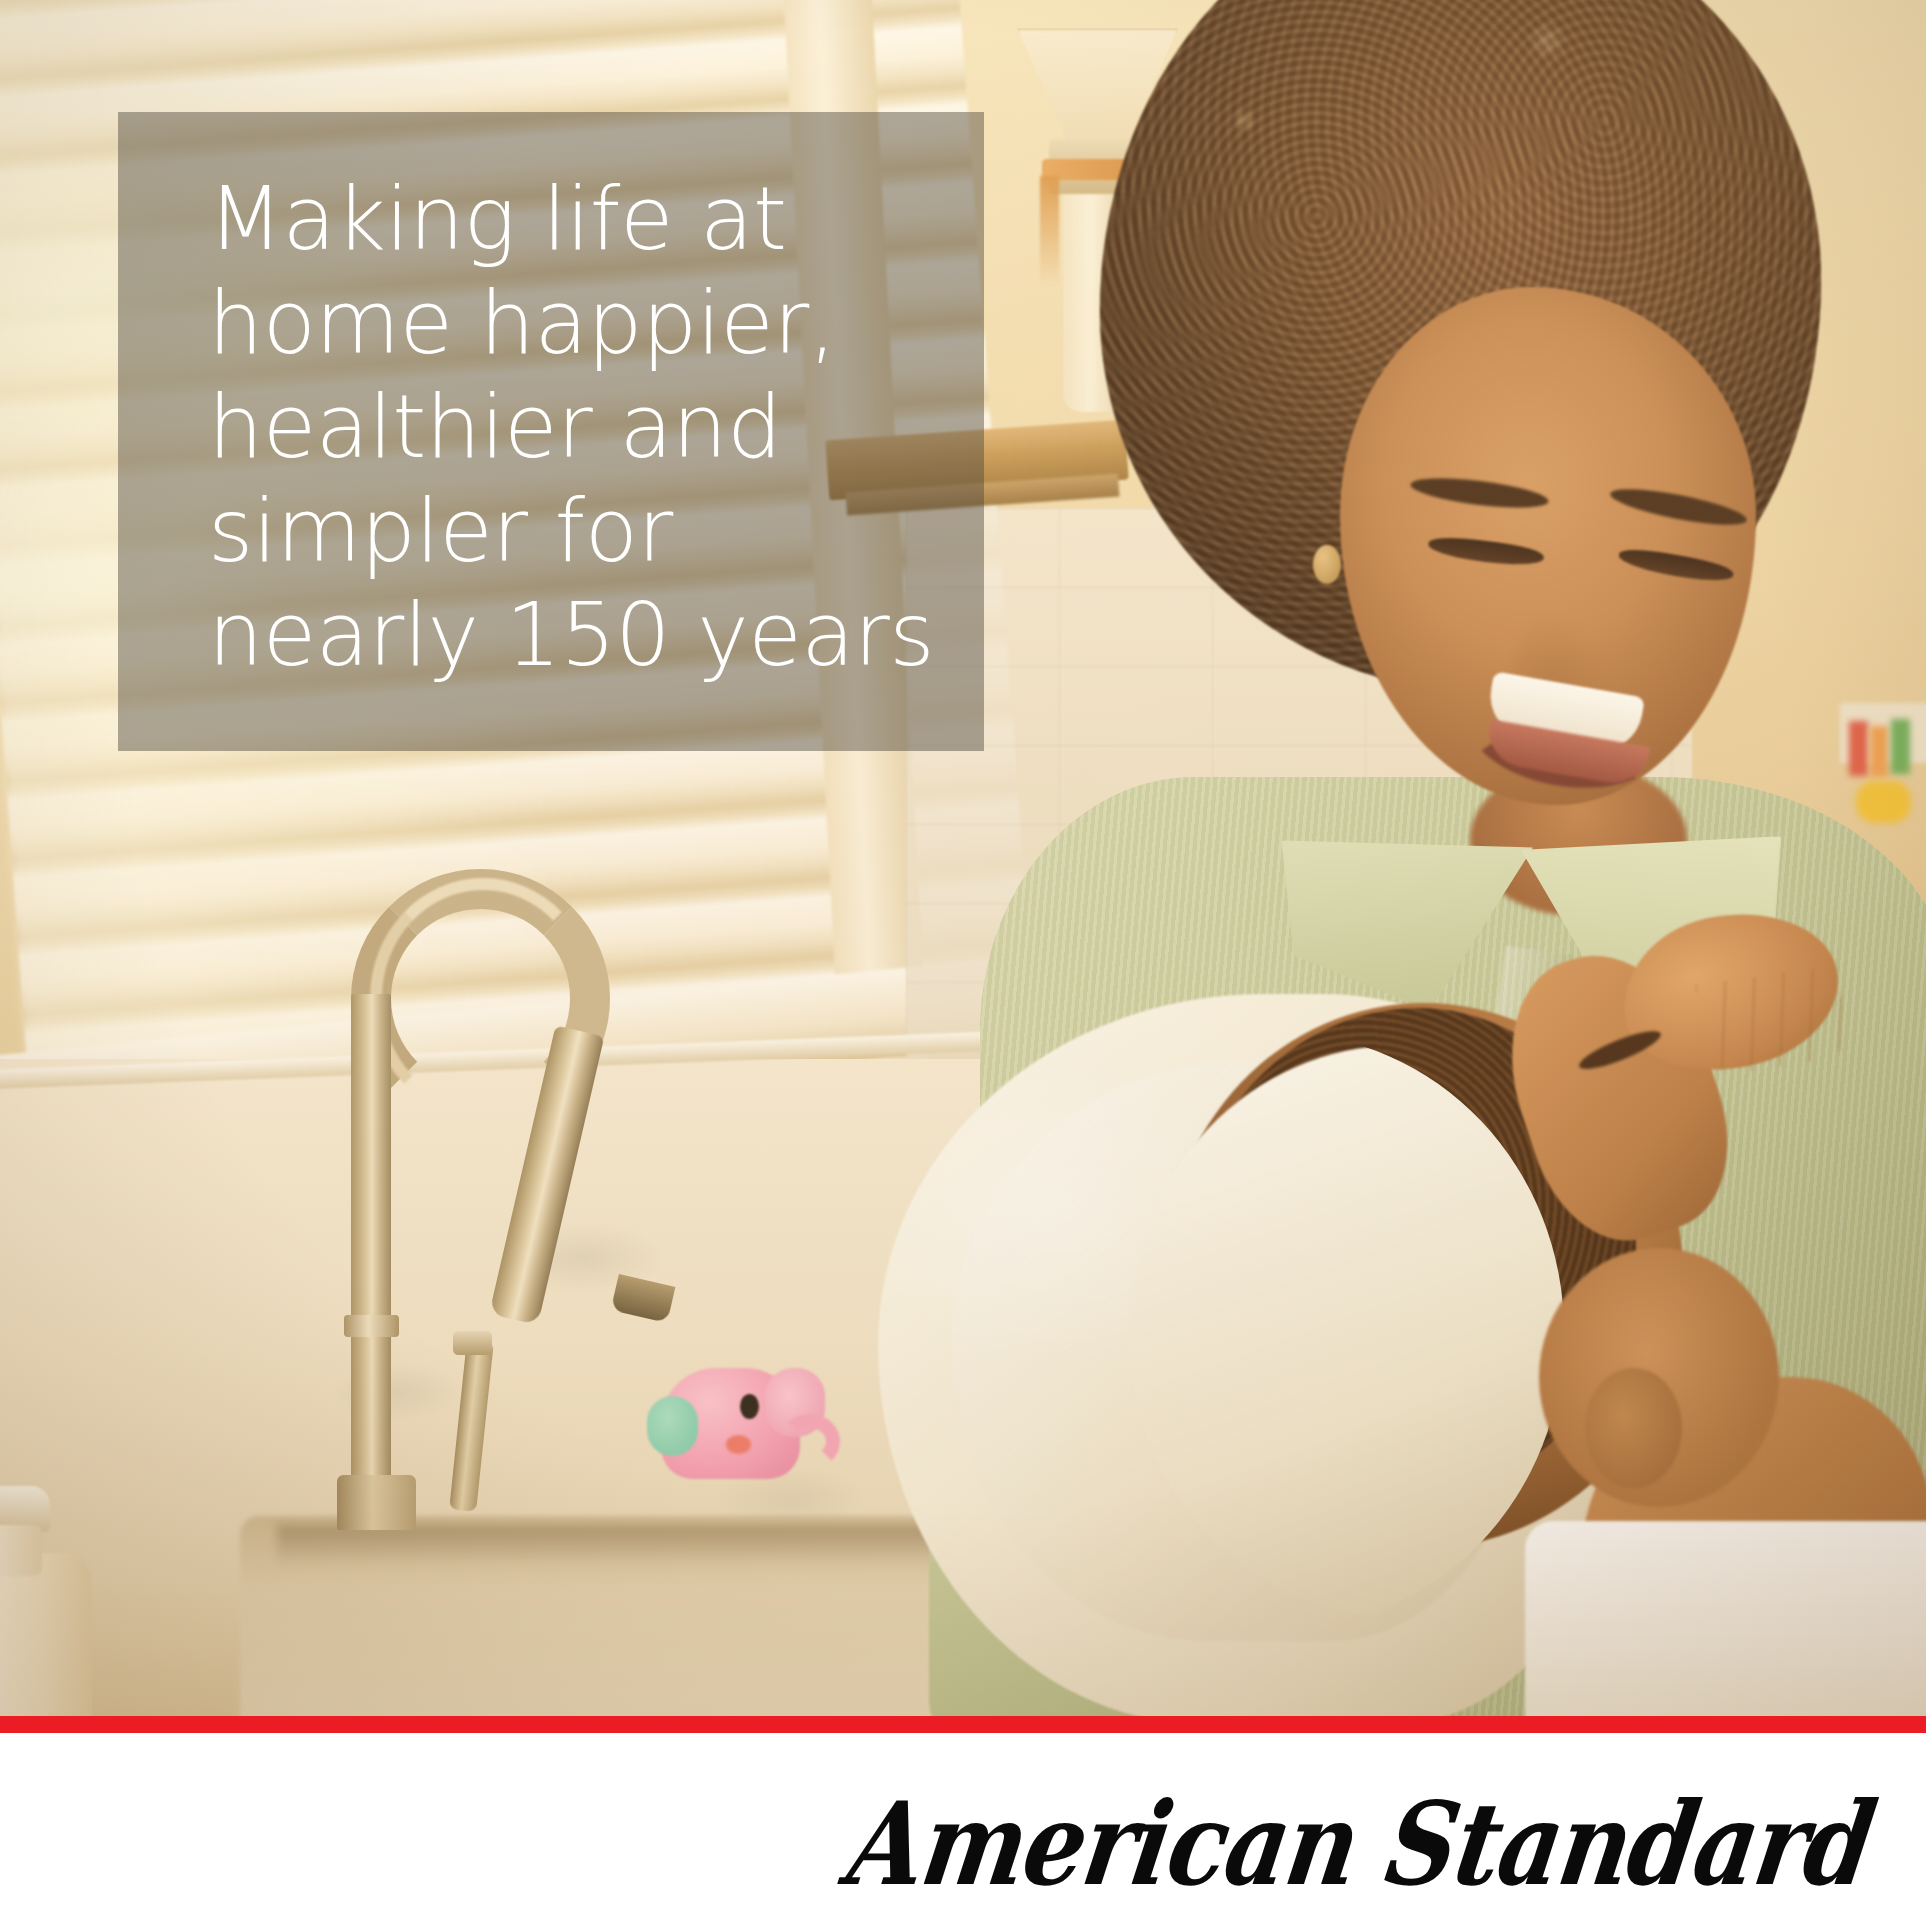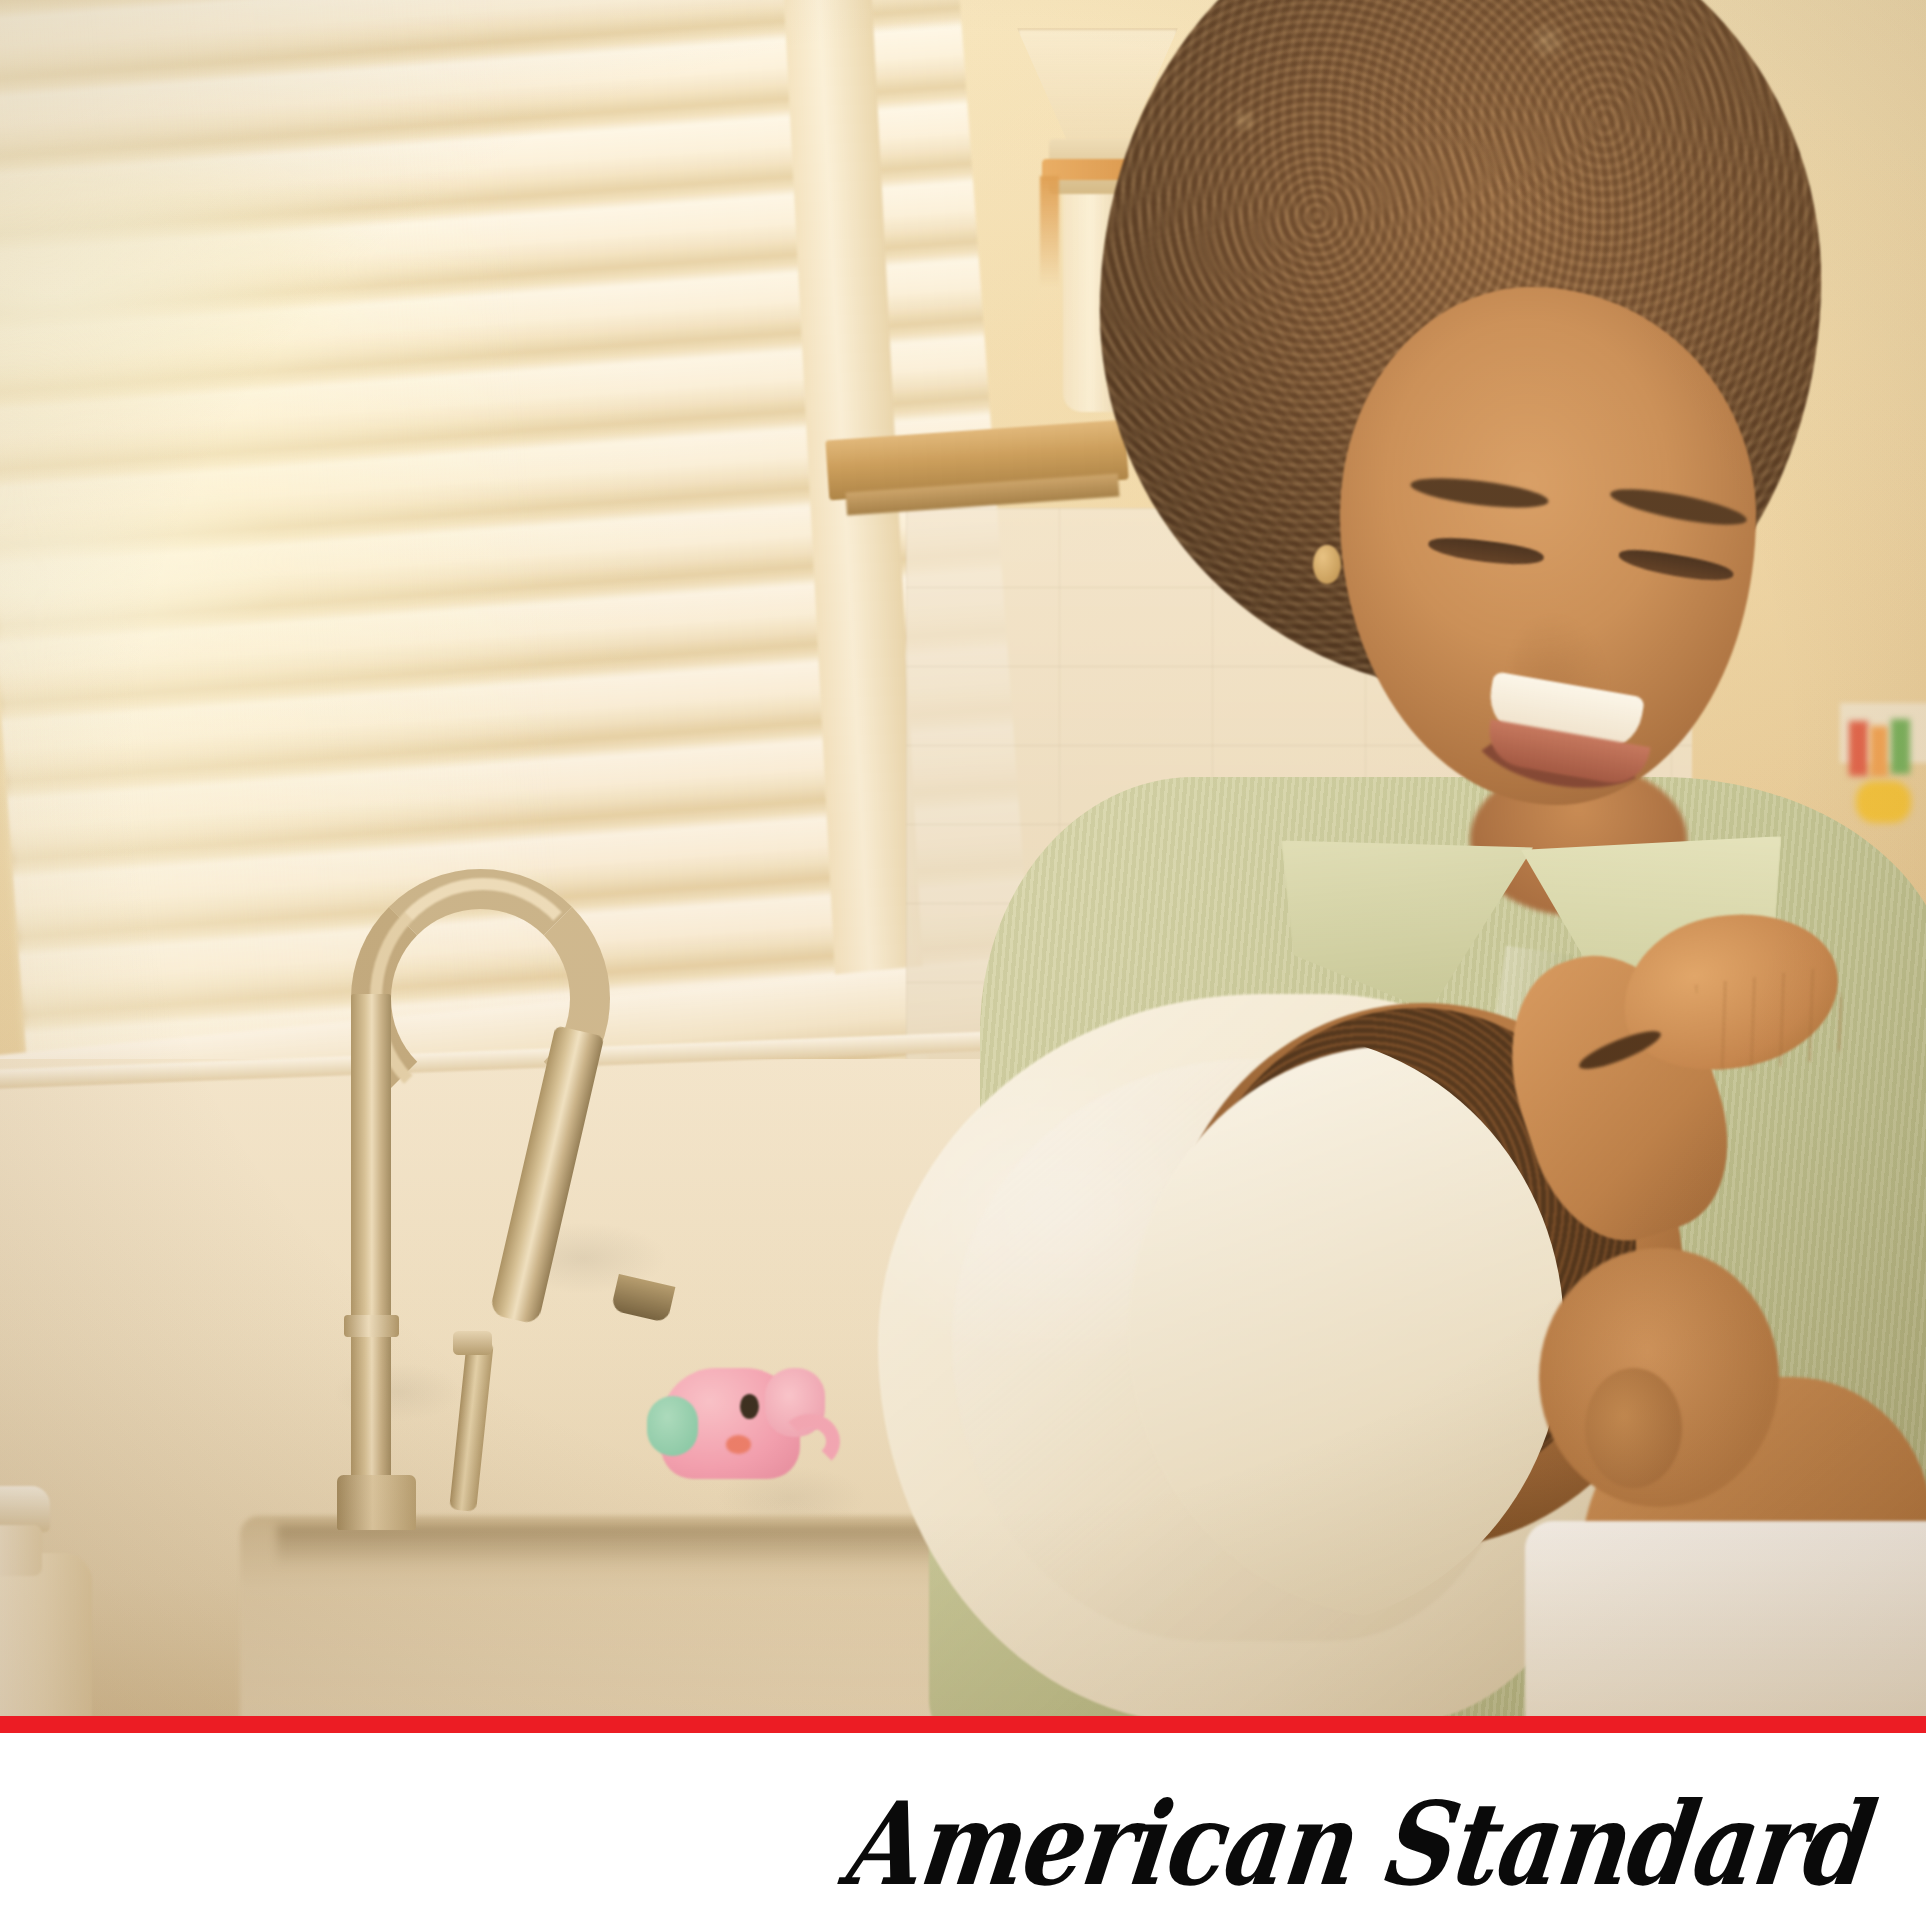--- a/index.html
+++ b/index.html
@@ -821,19 +821,26 @@
     <div class="b-ear"></div>
     <div class="b-arm"></div>
     <div class="b-hand"></div>
     <div class="b-fingers"></div>
     <div class="b-body-towel"></div>
 
     <div class="grade"></div>
     <div class="vignette"></div>
   </div>
 
+  <div class="overlay-box">
+    <p class="headline">Making life at
+home happier,
+healthier and
+simpler for
+nearly 150 years</p>
+  </div>
 
   <div class="red-bar"></div>
   <div class="footer"></div>
   <div class="logo">American Standard</div>
 
 </div>
 
 
 </body></html>

